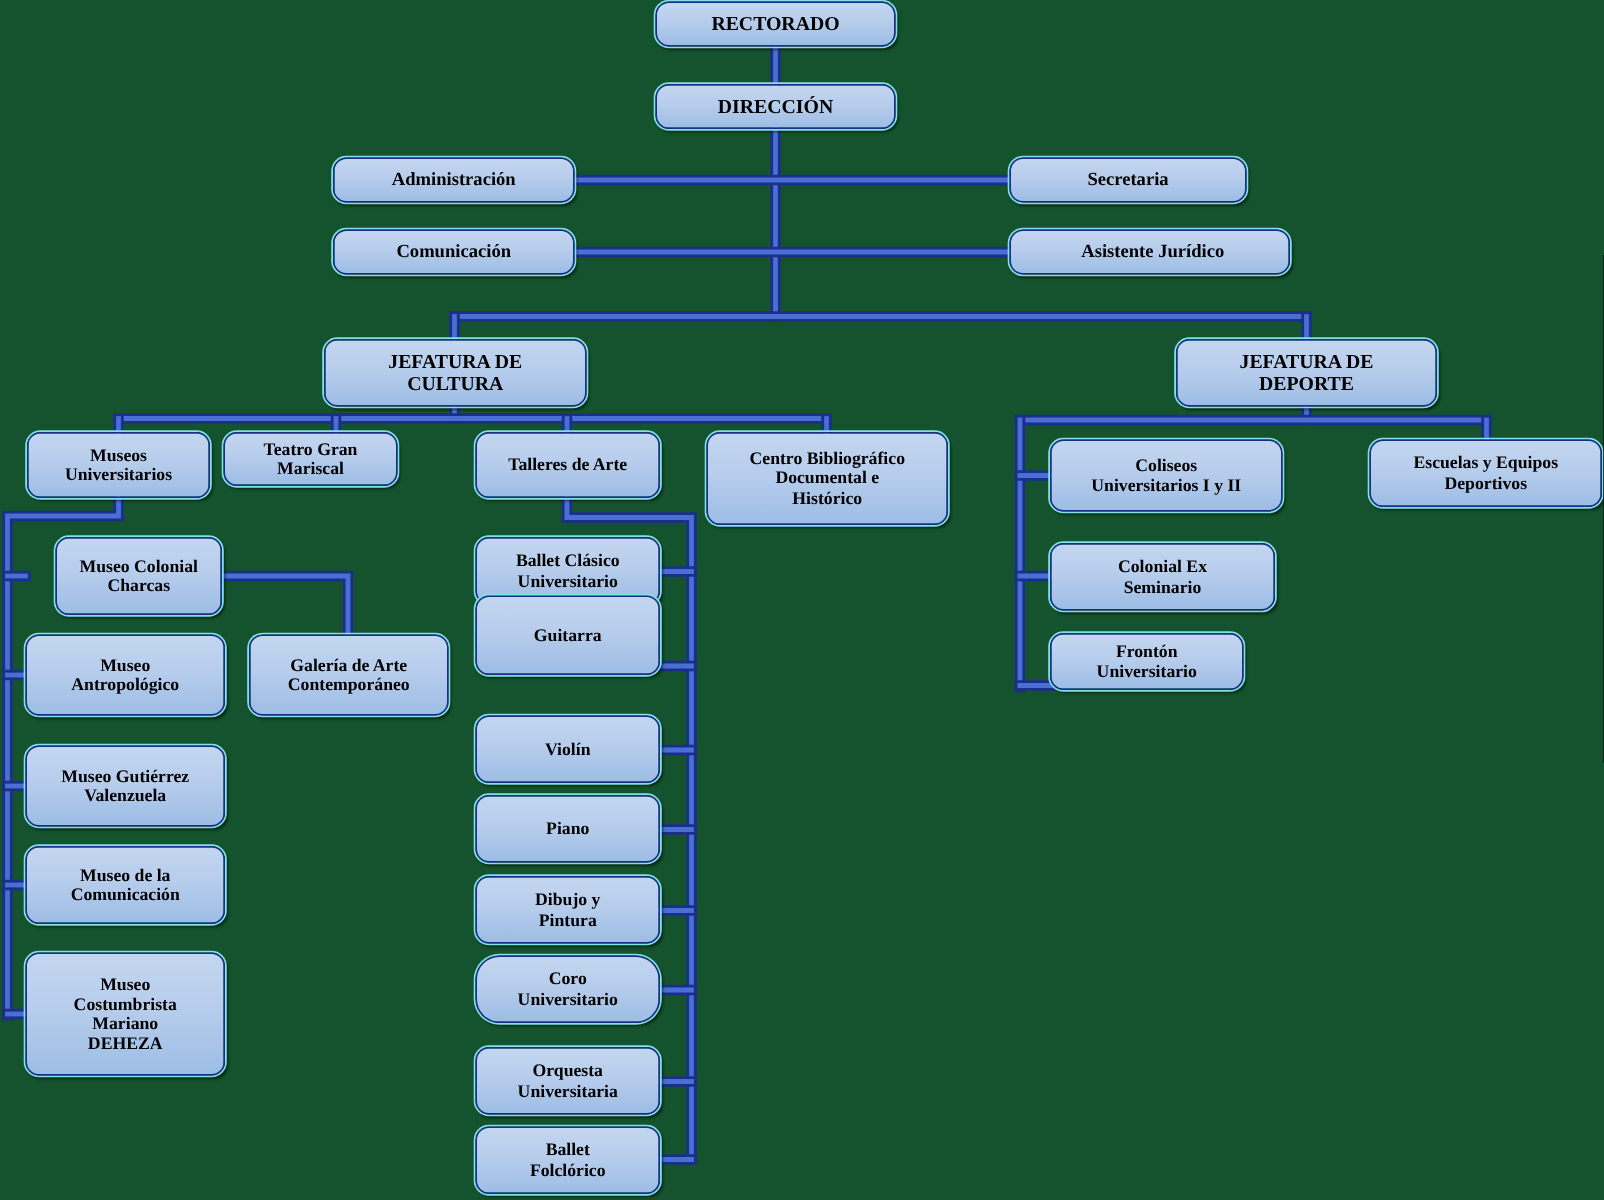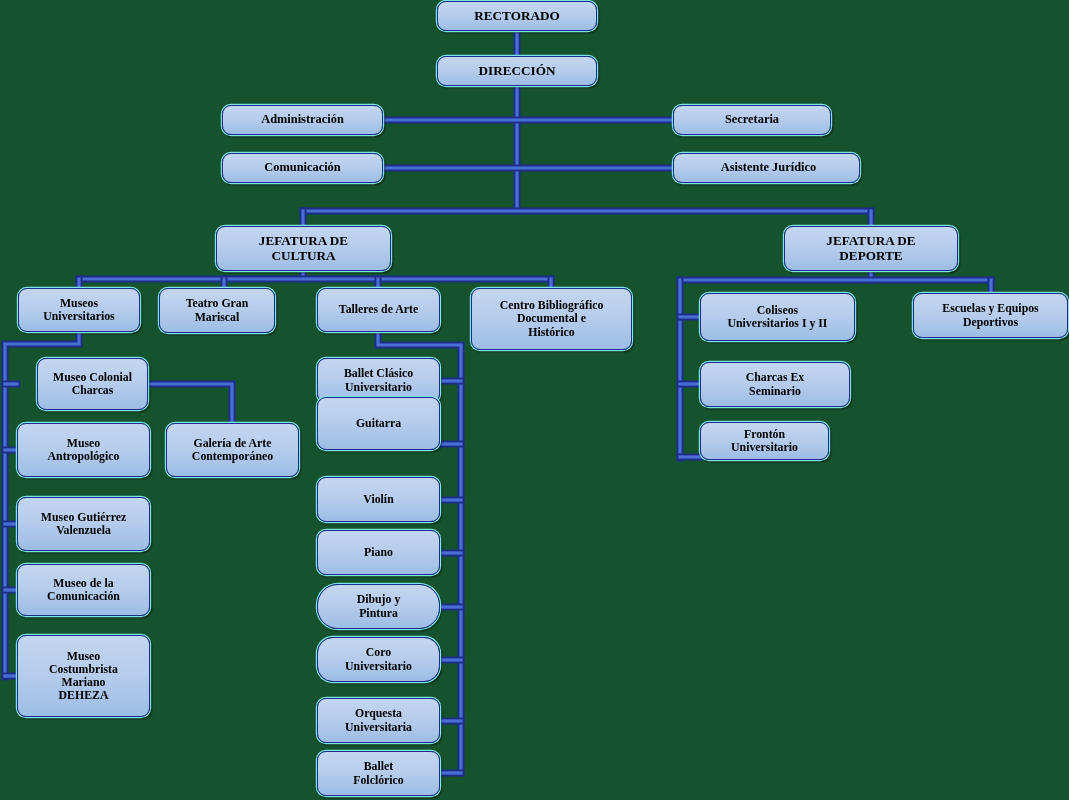--- a/index.html
+++ b/index.html
@@ -200,42 +200,42 @@
 CULTURA</span>
     </div>
     <div class="node f13" style="left: 784px; top: 226px; width: 174px; height: 45px;">
       <span>JEFATURA DE
 DEPORTE</span>
     </div>
     <div class="node f115" style="left: 18px; top: 288px; width: 122px; height: 44px;">
       <span>Museos
 Universitarios</span>
     </div>
-    <div class="node f115" style="left: 159px; top: 288px; width: 116px; height: 45px; justify-content: flex-end;">
+    <div class="node f115" style="left: 149px; top: 288px; width: 116px; height: 36px; justify-content: flex-end;">
       <span>Teatro Gran
 Mariscal</span>
     </div>
     <div class="node f115" style="left: 317px; top: 288px; width: 123px; height: 44px; align-items: center;">
       <span>Talleres de Arte</span>
     </div>
     <div class="node f115" style="left: 471px; top: 288px; width: 161px; height: 62px;">
       <span>Centro Bibliográfico
 Documental e
 Histórico</span>
     </div>
     <div class="node f115" style="left: 700px; top: 293px; width: 155px; height: 48px;">
       <span>Coliseos
 Universitarios I y II</span>
     </div>
     <div class="node f115" style="left: 913px; top: 293px; width: 155px; height: 45px;">
       <span>Escuelas y Equipos
 Deportivos</span>
     </div>
     <div class="node f115" style="left: 700px; top: 362px; width: 150px; height: 45px;">
-      <span>Charcas Ex
+      <span>Colonial Ex
 Seminario</span>
     </div>
     <div class="node f115" style="left: 700px; top: 422px; width: 129px; height: 38px;">
       <span>Frontón
 Universitario</span>
     </div>
     <div class="node f115" style="left: 17px; top: 358px; width: 111px; height: 52px; margin-left: 20px;">
       <span>Museo Colonial
 Charcas</span>
     </div>
@@ -267,21 +267,21 @@
     </div>
     <div class="node f115" style="left: 317px; top: 397px; width: 123px; height: 53px;">
       <span>Guitarra</span>
     </div>
     <div class="node f115" style="left: 317px; top: 477px; width: 123px; height: 45px;">
       <span>Violín</span>
     </div>
     <div class="node f115" style="left: 317px; top: 530px; width: 123px; height: 45px;">
       <span>Piano</span>
     </div>
-    <div class="node f115" style="left: 317px; top: 584px; width: 123px; height: 45px; border-radius: 21px;">
+    <div class="node f115" style="left: 317px; top: 584px; width: 123px; height: 45px;">
       <span>Dibujo y
 Pintura</span>
     </div>
     <div class="node f115" style="left: 317px; top: 637px; width: 123px; height: 45px; border-radius: 16px;">
       <span>Coro
 Universitario</span>
     </div>
     <div class="node f115" style="left: 317px; top: 698px; width: 123px; height: 45px;">
       <span>Orquesta
 Universitaria</span>

